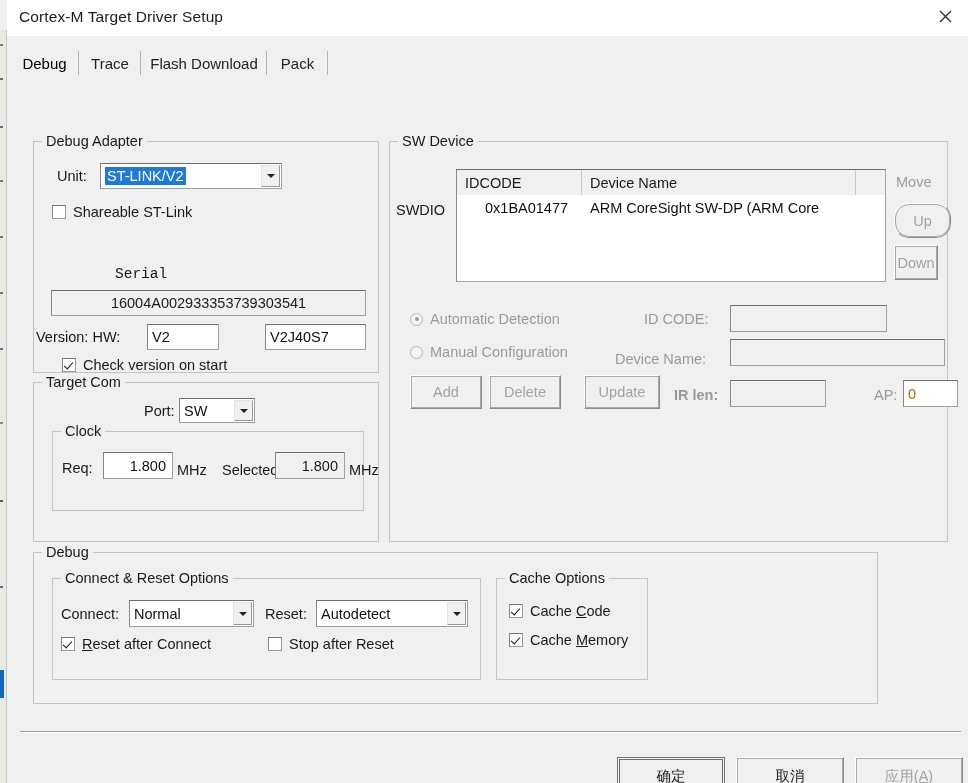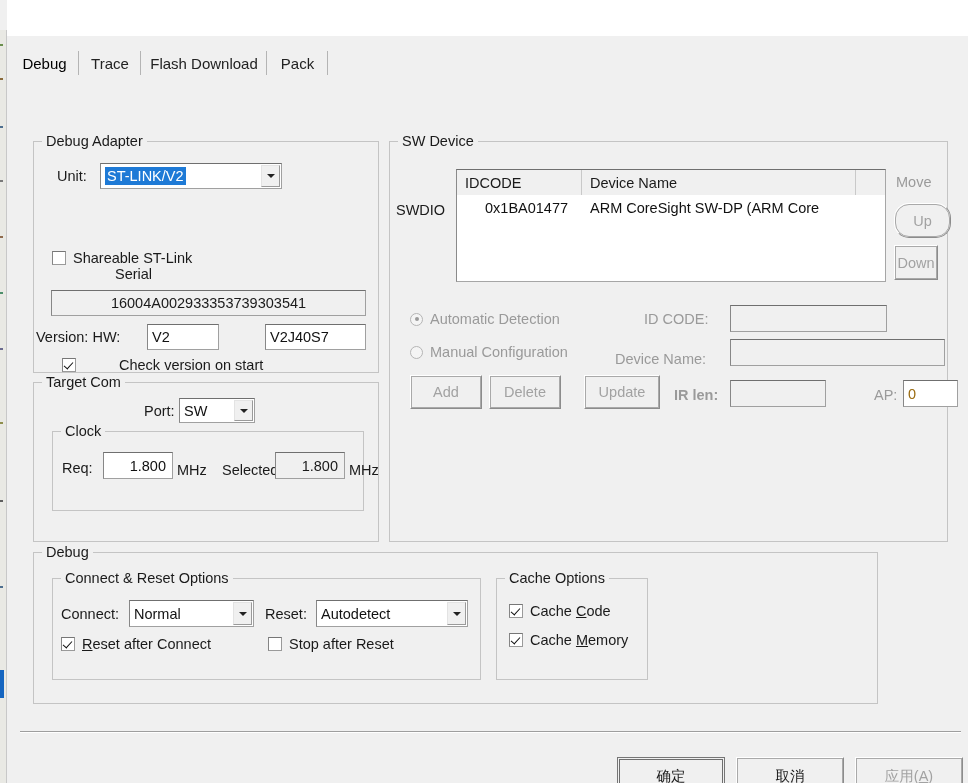--- a/index.html
+++ b/index.html
@@ -280,20 +280,28 @@
   <div class="fleck" style="top:262px;background:#4e8f6b"></div>
   <div class="fleck" style="top:318px;background:#6b6b8f"></div>
   <div class="fleck" style="top:392px;background:#8f8f4e"></div>
   <div class="fleck" style="top:470px;background:#5f5f5f"></div>
   <div class="fleck" style="top:556px;background:#4e6f8f"></div>
   <div class="fleck" style="top:640px;width:4px;height:28px;background:#1565c0"></div>
 </div>
 
 <div id="window" style="left:7px;width:961px;">
 
+  <div id="titlebar" style="width:961px;">
+    <div id="title-text">Cortex-M Target Driver Setup</div>
+    <div id="close-btn">
+      <svg width="13" height="13" viewBox="0 0 13 13" aria-hidden="true">
+        <path d="M1 1 L12 12 M12 1 L1 12" stroke="#2b2b2b" stroke-width="1.25" fill="none"></path>
+      </svg>
+    </div>
+  </div>
 
   <div id="client" style="left:0;width:961px;">
 
     <div id="tabstrip">
       <div class="tab active" style="left:0;width:69px;">
         <span class="lbl">Debug</span>
         <span class="sep"></span>
       </div>
       <div class="tab" style="left:69px;width:62px;">
         <span class="lbl">Trace</span>
@@ -316,40 +324,40 @@
         <div class="legend">Debug Adapter</div>
 
         <div class="lbl-static" style="left:23px;top:26px;">Unit:</div>
         <div class="combo" style="left:66px;top:21px;width:182px;height:26px;">
           <span class="cvalue sel">ST-LINK/V2</span>
           <span class="arrow">
               <i></i>
             </span>
         </div>
 
-        <div class="cb" style="left:18px;top:62px;margin-top:46px;">
+        <div class="cb" style="left:18px;top:62px;">
           <span class="box"></span>
           <span>Shareable ST-Link</span>
         </div>
 
-        <div class="lbl-static" style="left:81px;top:124px;">Serial</div>
+        <div class="lbl-static" style="left:81px;top:124px;font-family:Liberation Mono, monospace;">Serial</div>
         <div class="field readonly center" style="left:17px;top:148px;width:315px;height:26px;">
           <span>16004A002933353739303541</span>
         </div>
 
         <div class="lbl-static" style="left:2px;top:187px;">Version: HW:</div>
         <div class="field" style="left:113px;top:182px;width:72px;height:26px;">
           <span>V2</span>
         </div>
         <div class="lbl-static" style="left:196px;top:187px;margin-left:40px;">FW:</div>
         <div class="field" style="left:231px;top:182px;width:101px;height:26px;">
           <span>V2J40S7</span>
         </div>
 
-        <div class="cb" style="left:28px;top:215px;gap:36px;">
+        <div class="cb" style="left:28px;top:215px;">
           <span class="box checked"></span>
           <span>Check version on start</span>
         </div>
       </div>
 
       <div class="group" style="left:23px;top:303px;width:346px;height:160px;">
         <div class="legend">Target Com</div>
 
         <div class="lbl-static" style="left:110px;top:20px;">Port:</div>
         <div class="combo" style="left:145px;top:15px;width:76px;height:25px;">

